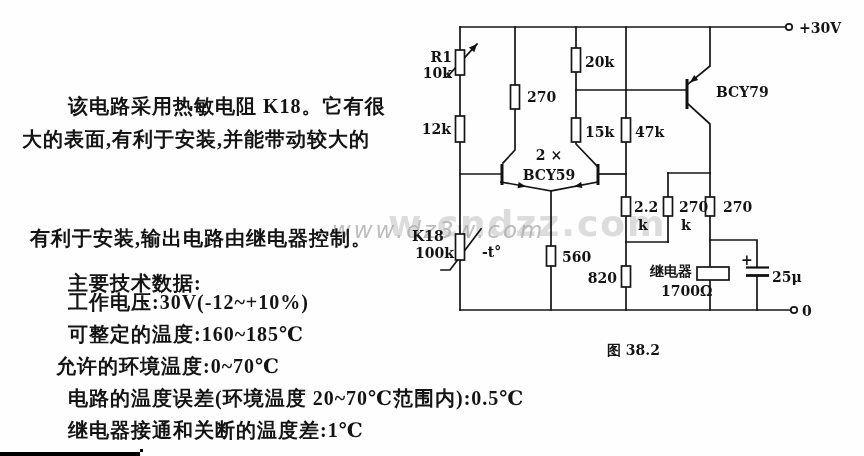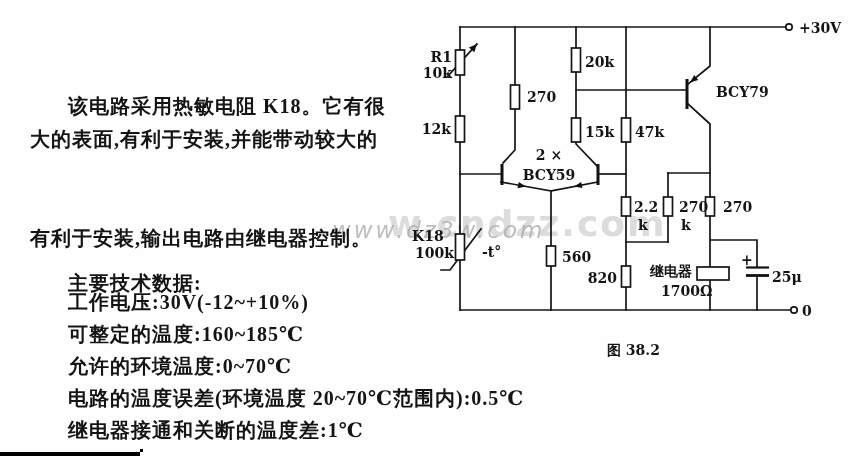--- a/index.html
+++ b/index.html
@@ -26,26 +26,26 @@
 </head>
 <body>
 
 <div class="page">
 
   <div class="wm wm1">www.dz3w.com</div>
   <div class="wm wm2">w.cndzz.com</div>
 
   <div class="textblock">
     <div class="tl" style="left:68px;top:95px">该电路采用热敏电阻 K18。它有很</div>
-    <div class="tl" style="left:30px;top:128px">大的表面,有利于安装,并能带动较大的</div>
+    <div class="tl" style="left:22px;top:128px">大的表面,有利于安装,并能带动较大的</div>
     <div class="tl" style="left:30px;top:227px">有利于安装,输出电路由继电器控制。</div>
     <div class="tl" style="left:68px;top:272px">主要技术数据:</div>
     <div class="tl" style="left:68px;top:291px">工作电压:30V(-12~+10%)</div>
     <div class="tl" style="left:68px;top:323px">可整定的温度:160~185℃</div>
-    <div class="tl" style="left:68px;top:355px">允许的环境温度:0~70℃</div>
+    <div class="tl" style="left:56px;top:355px">允许的环境温度:0~70℃</div>
     <div class="tl" style="left:68px;top:387px">电路的温度误差(环境温度 20~70℃范围内):0.5℃</div>
     <div class="tl" style="left:68px;top:419px">继电器接通和关断的温度差:1℃</div>
   </div>
 
   <svg class="circuit" width="454" height="370" viewBox="410 0 454 370">
 
     <g>
       <path class="wire" d="M460 27 H786"></path>
       <path class="wire" d="M460 27 V310"></path>
       <path class="wire" d="M460 310 H791"></path>

